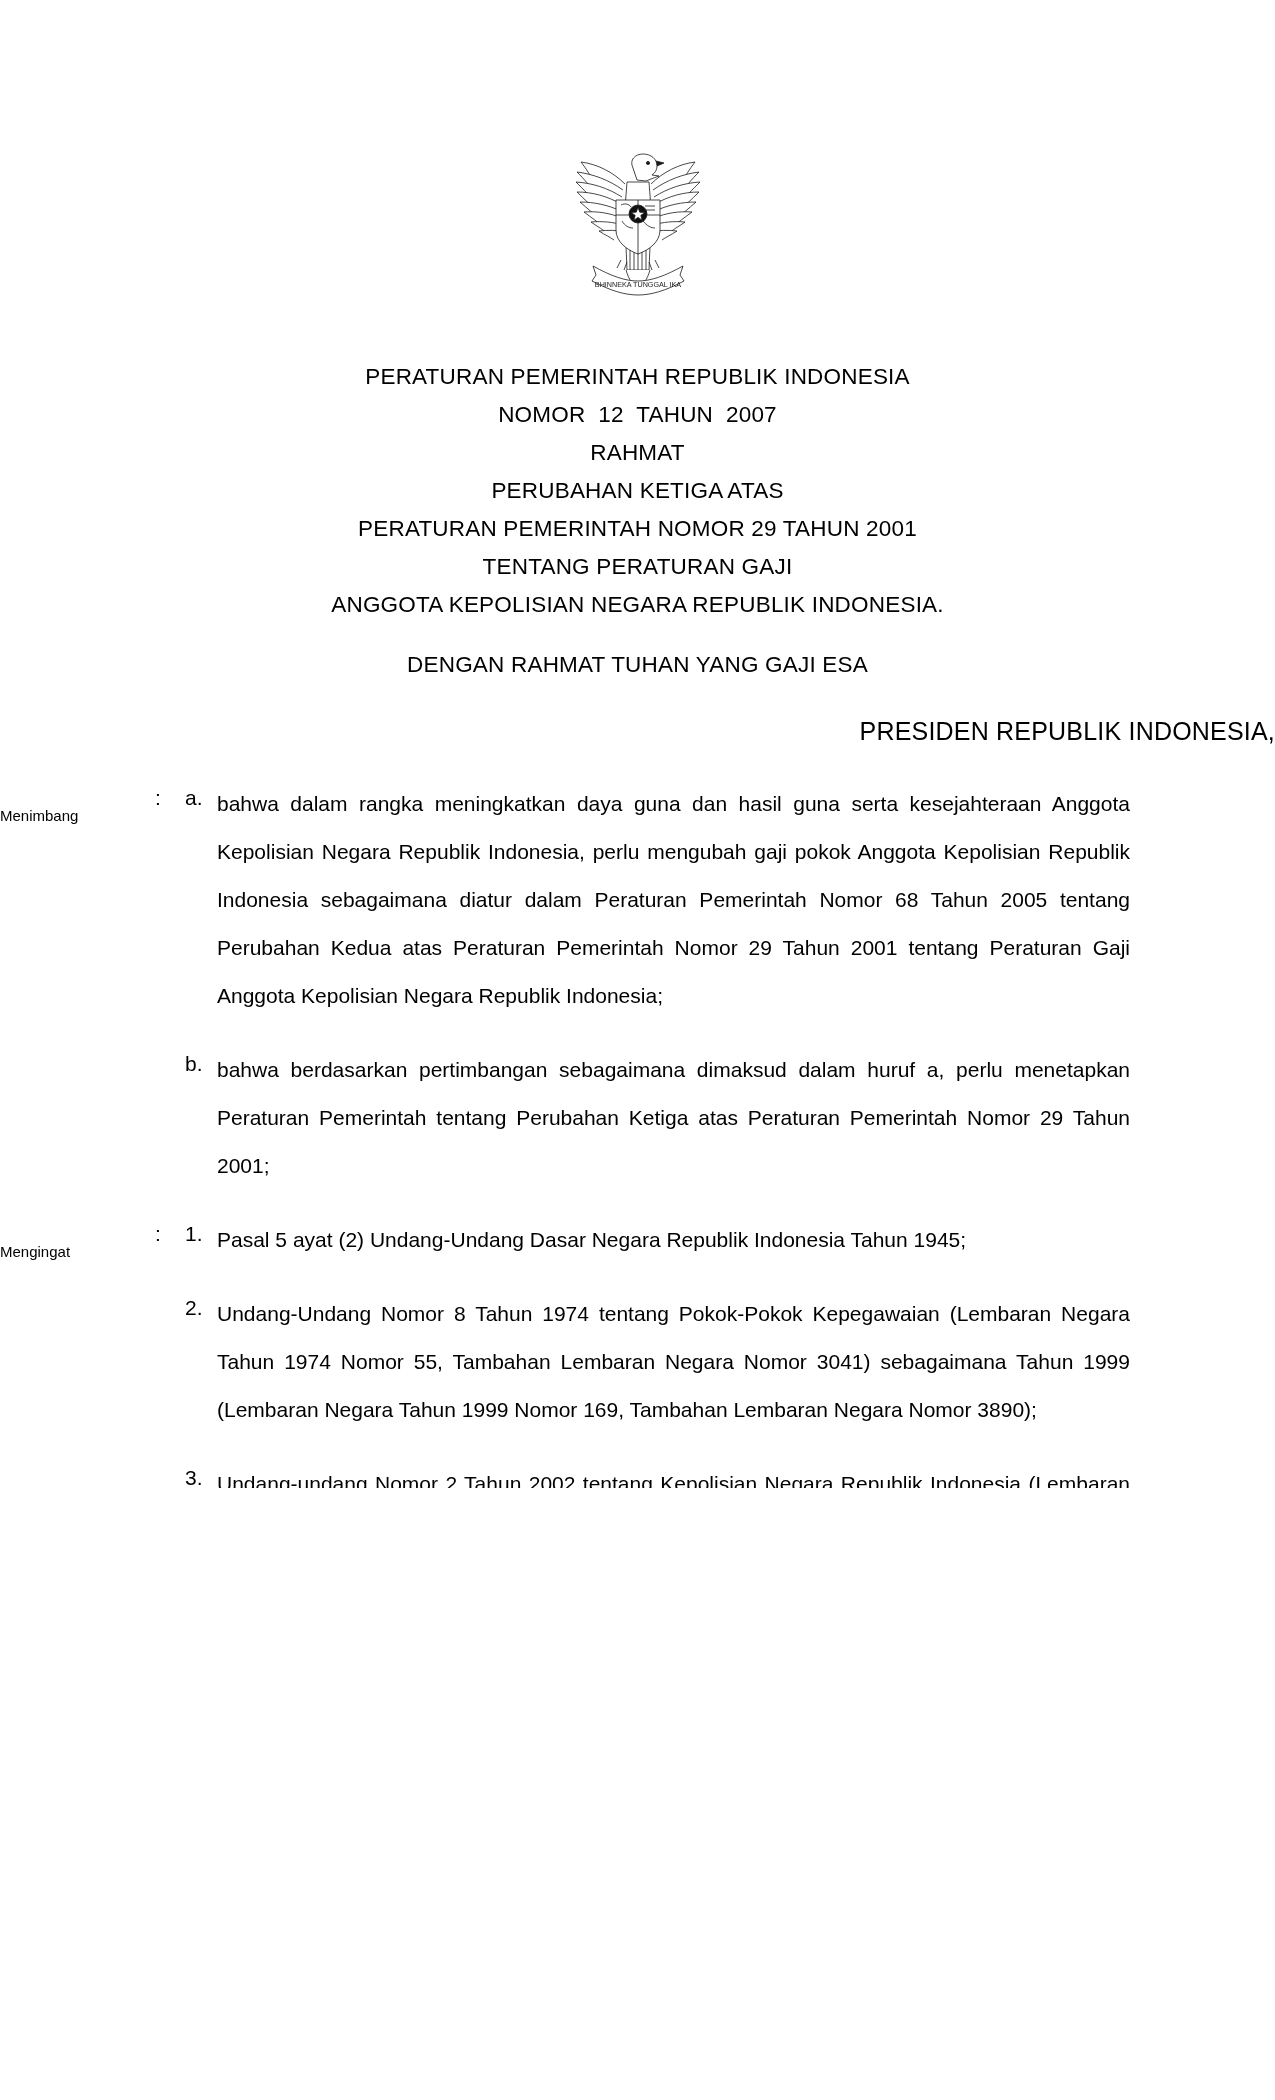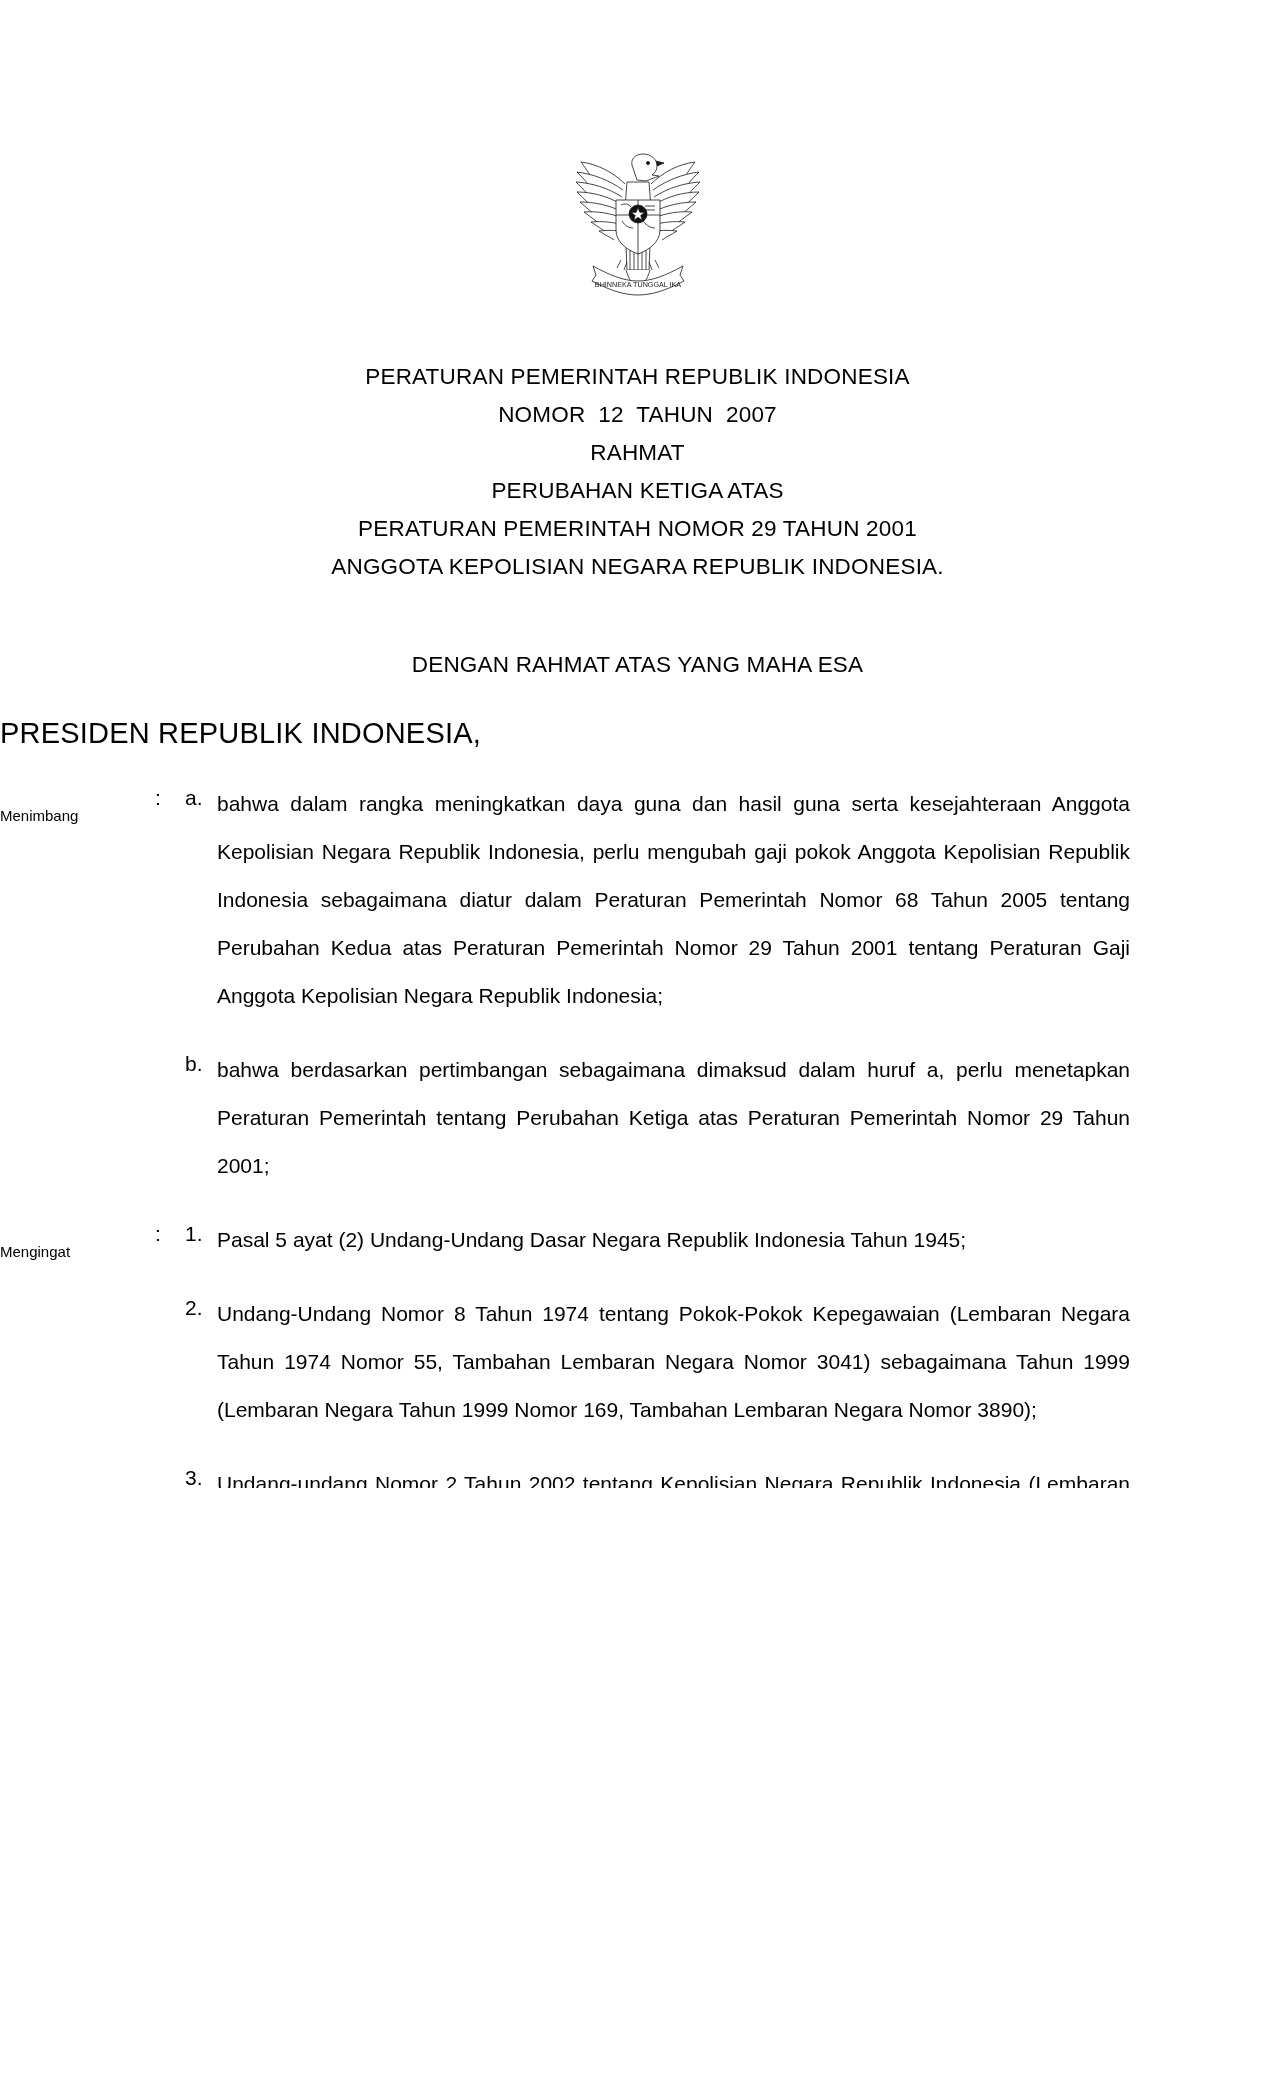--- a/index.html
+++ b/index.html
@@ -57,22 +57,22 @@
     width: 1275px;
     text-align: center;
     font-size: 22.5px;
     letter-spacing: 0.2px;
   }
   .subtitle-2 {
     position: absolute;
     top: 717px;
     left: 0;
     width: 1275px;
-    text-align: left;
-    font-size: 29px;
+    text-align: right;
+    font-size: 25px;
     letter-spacing: 0.2px;
   }
 
   
   .body-area {
     position: absolute;
     top: 780px;
     left: 0;
     width: 1275px;
   }
@@ -199,24 +199,25 @@
       </g>
     </svg>
   </div>
 
   <div class="title-block">
     <div class="title-line">PERATURAN PEMERINTAH REPUBLIK INDONESIA</div>
     <div class="title-line">NOMOR  12  TAHUN  2007</div>
     <div class="title-line">RAHMAT</div>
     <div class="title-line">PERUBAHAN KETIGA ATAS</div>
     <div class="title-line">PERATURAN PEMERINTAH NOMOR 29 TAHUN 2001</div>
+    <div class="title-line">TENTANG PERATURAN GAJI</div>
     <div class="title-line">ANGGOTA KEPOLISIAN NEGARA REPUBLIK INDONESIA.</div>
   </div>
 
-  <div class="subtitle-1">DENGAN RAHMAT ATAS YANG MAHA ESA</div>
+  <div class="subtitle-1">DENGAN RAHMAT TUHAN YANG GAJI ESA</div>
   <div class="subtitle-2">PRESIDEN REPUBLIK INDONESIA,</div>
 
   <div class="body-area">
 
     <div class="clause">
       <div class="clause-label">Menimbang</div>
       <div class="clause-colon">:</div>
       <div class="clause-items">
         <div class="item">
           <div class="item-marker">a.</div>

